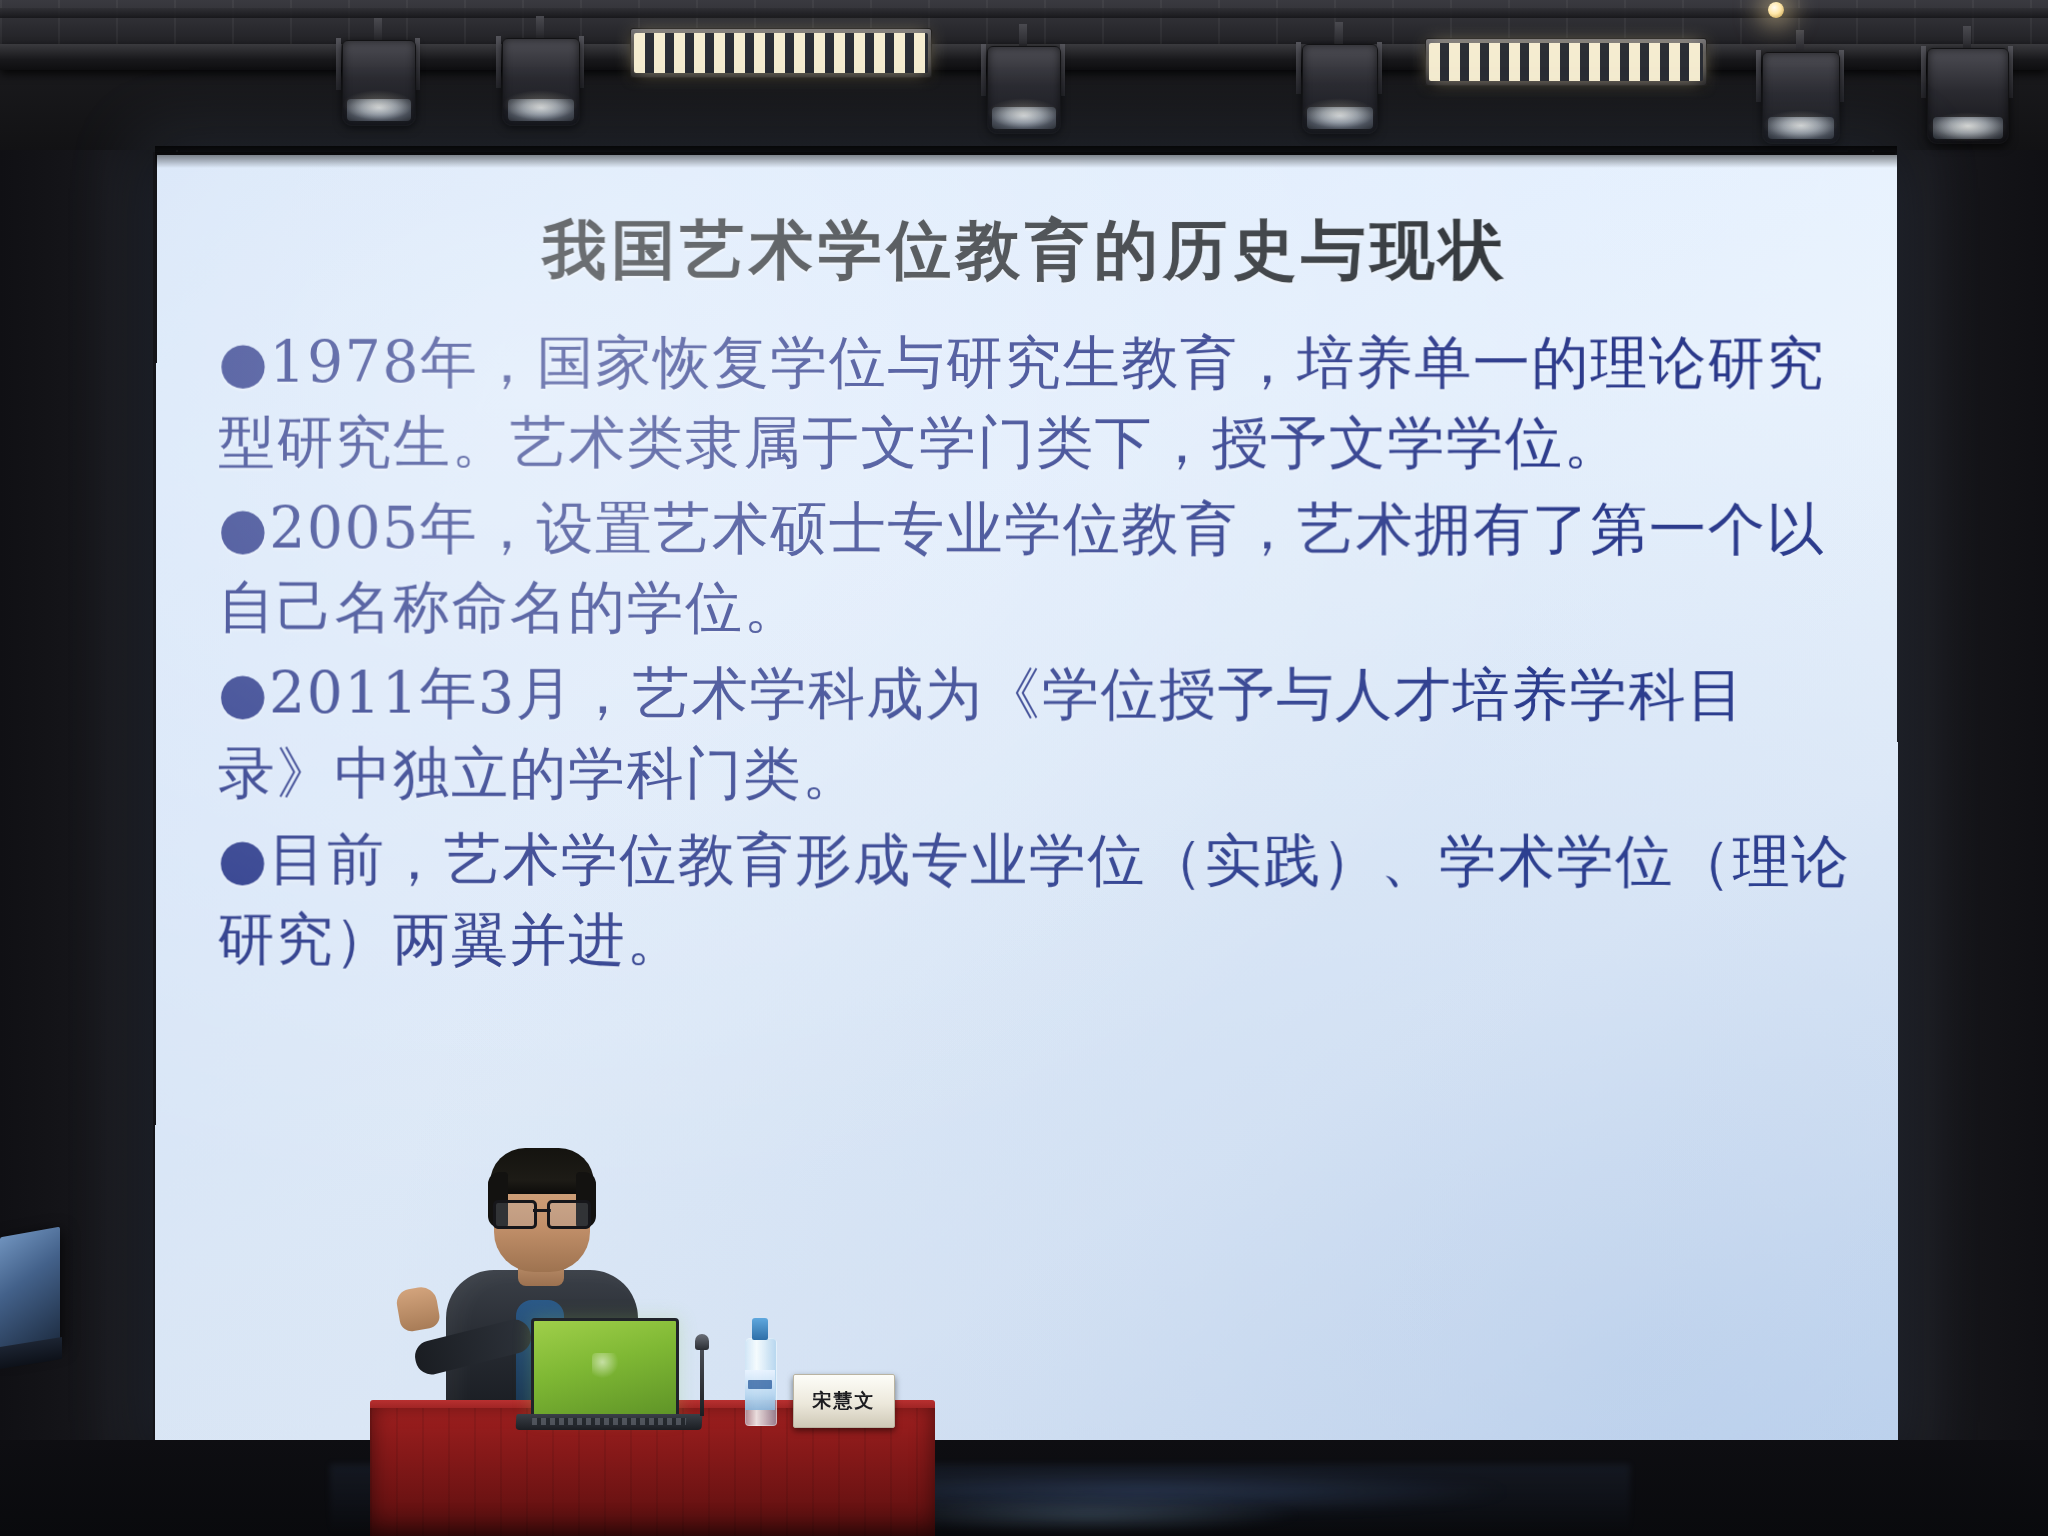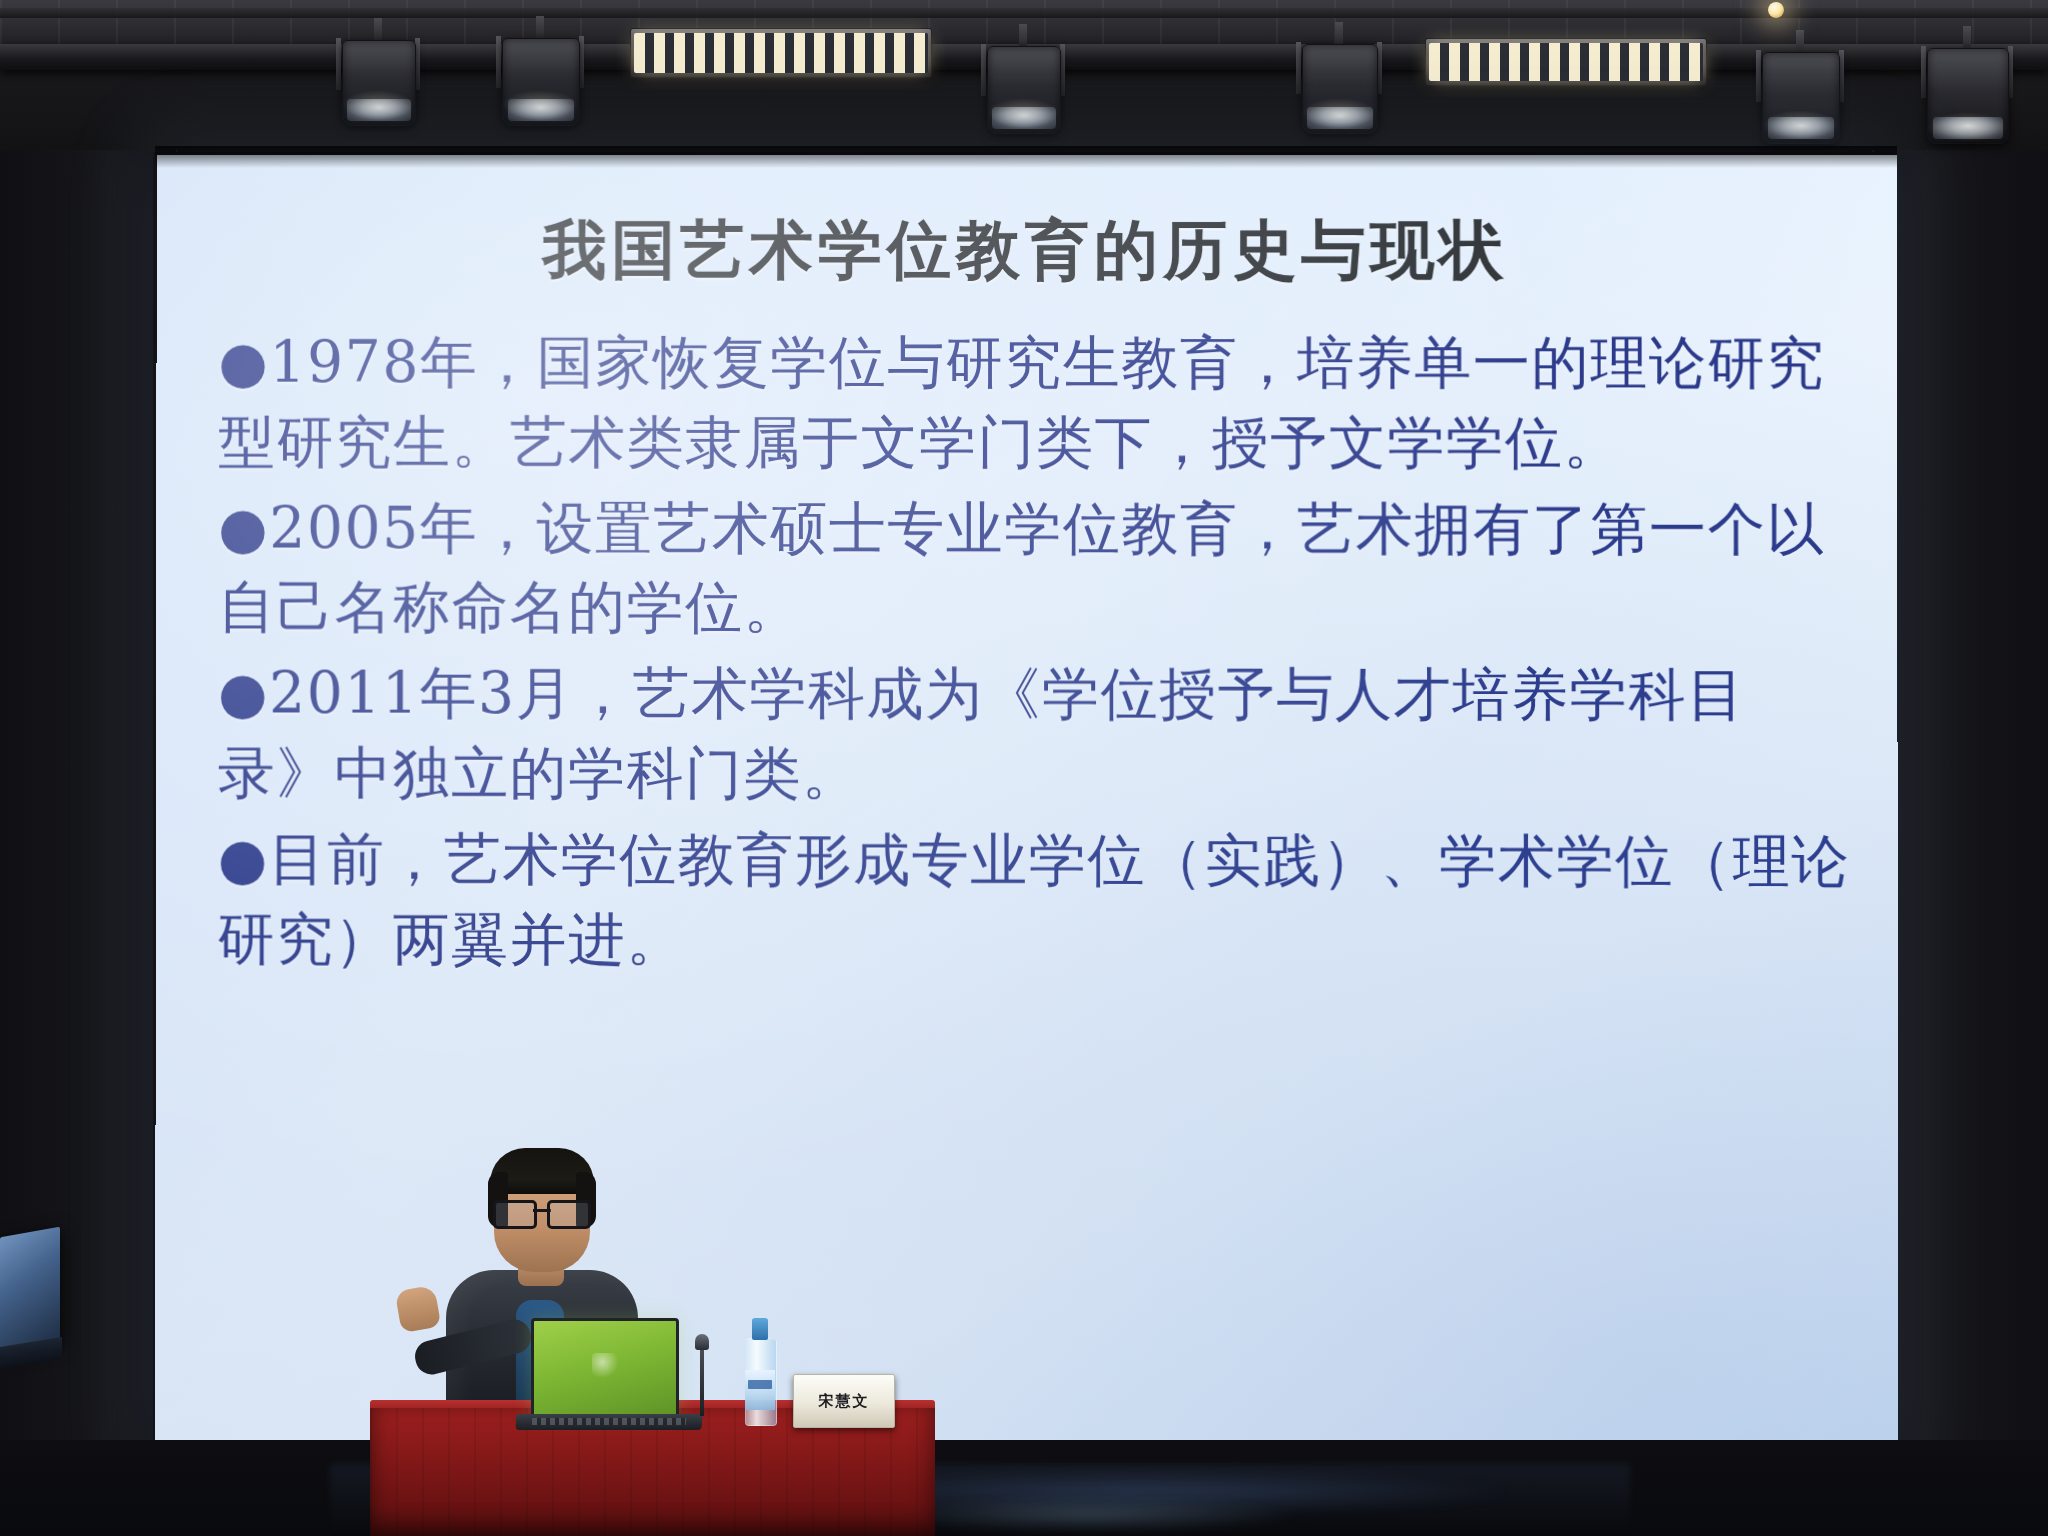--- a/index.html
+++ b/index.html
@@ -220,21 +220,21 @@
     left:793px; bottom:108px;
     width:100px; height:52px;
     background:linear-gradient(180deg,#fdfdf8 0%,#ece8db 55%,#cfc9b7 100%);
     border:1px solid #b9b3a1;
     border-radius:2px;
     box-shadow:0 3px 6px rgba(0,0,0,.5);
     display:flex; align-items:center; justify-content:center;
   }
   .nameplate span{
     font-family:Liberation Mono, monospace;
-    font-size:15px; color:#1c1c20; letter-spacing:2px; font-weight:600;
+    font-size:19px; color:#1c1c20; letter-spacing:2px; font-weight:600;
   }
 
   .laptop-screen{
     position:absolute;
     left:531px; bottom:118px; width:142px; height:94px;
     background:linear-gradient(165deg,#9fcf4a 0%,#7fb834 45%,#5f9427 100%);
     border:3px solid #20242a;
     border-radius:4px 4px 0 0;
     box-shadow:0 0 18px rgba(150,210,90,.25);
   }

